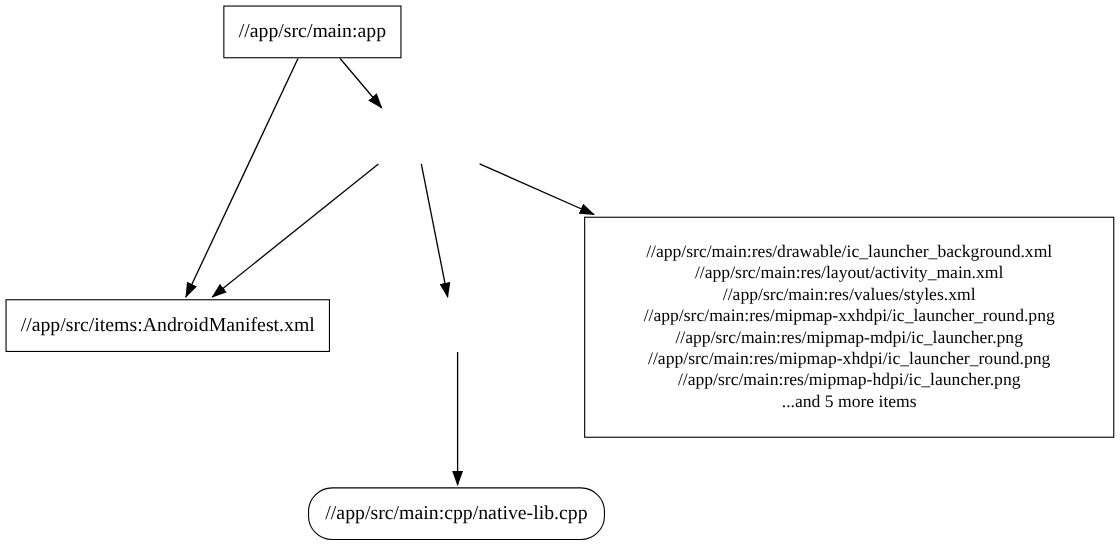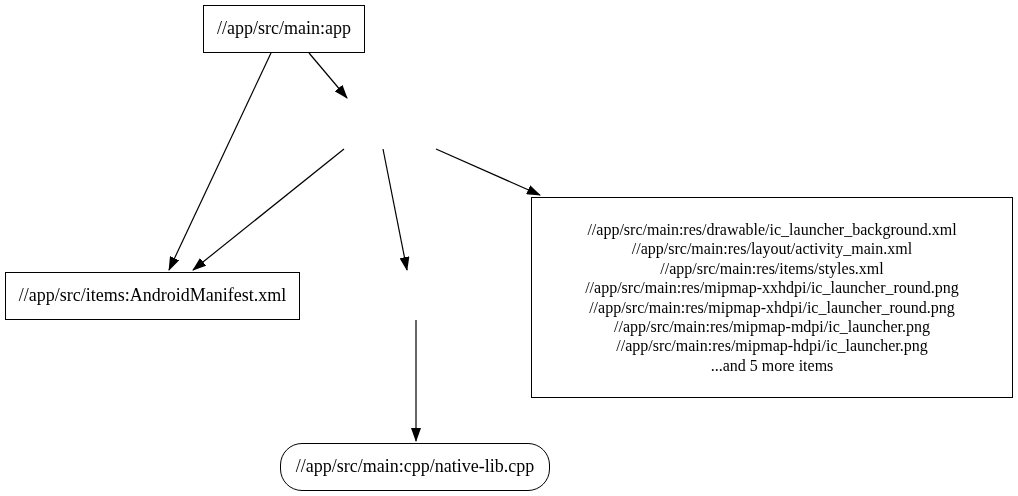--- a/index.html
+++ b/index.html
@@ -74,24 +74,24 @@
 
 
   <div class="node node-manifest">
     <span>//app/src/items:AndroidManifest.xml</span>
   </div>
 
 
   <div class="node node-res">
     <span>//app/src/main:res/drawable/ic_launcher_background.xml</span>
     <span>//app/src/main:res/layout/activity_main.xml</span>
-    <span>//app/src/main:res/items/styles.xml</span>
+    <span>//app/src/main:res/values/styles.xml</span>
     <span>//app/src/main:res/mipmap-xxhdpi/ic_launcher_round.png</span>
+    <span>//app/src/main:res/mipmap-mdpi/ic_launcher.png</span>
     <span>//app/src/main:res/mipmap-xhdpi/ic_launcher_round.png</span>
-    <span>//app/src/main:res/mipmap-mdpi/ic_launcher.png</span>
     <span>//app/src/main:res/mipmap-hdpi/ic_launcher.png</span>
     <span>...and 5 more items</span>
   </div>
 
   <div class="node node-cpp">
     <span>//app/src/main:cpp/native-lib.cpp</span>
   </div>
 
 </div>
 

